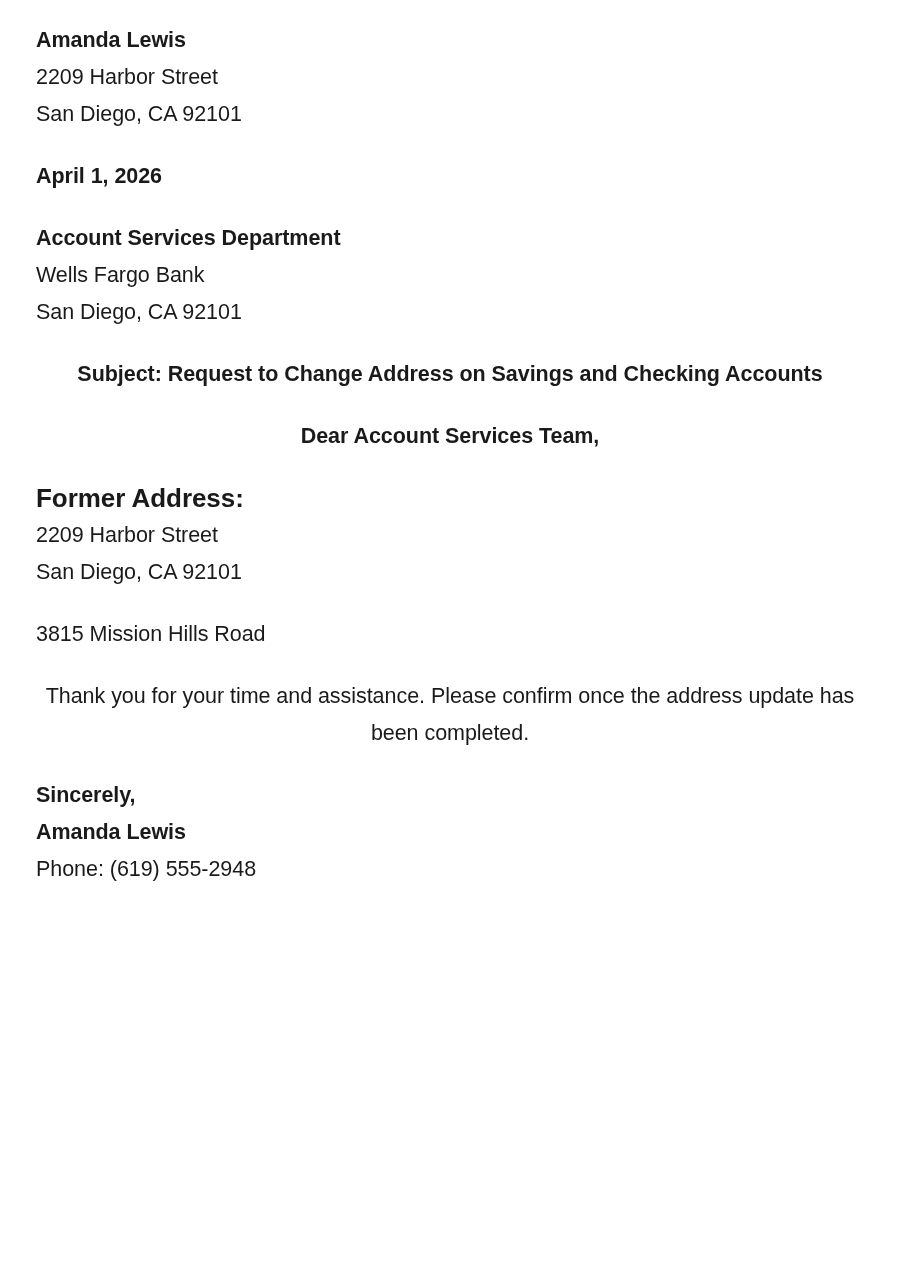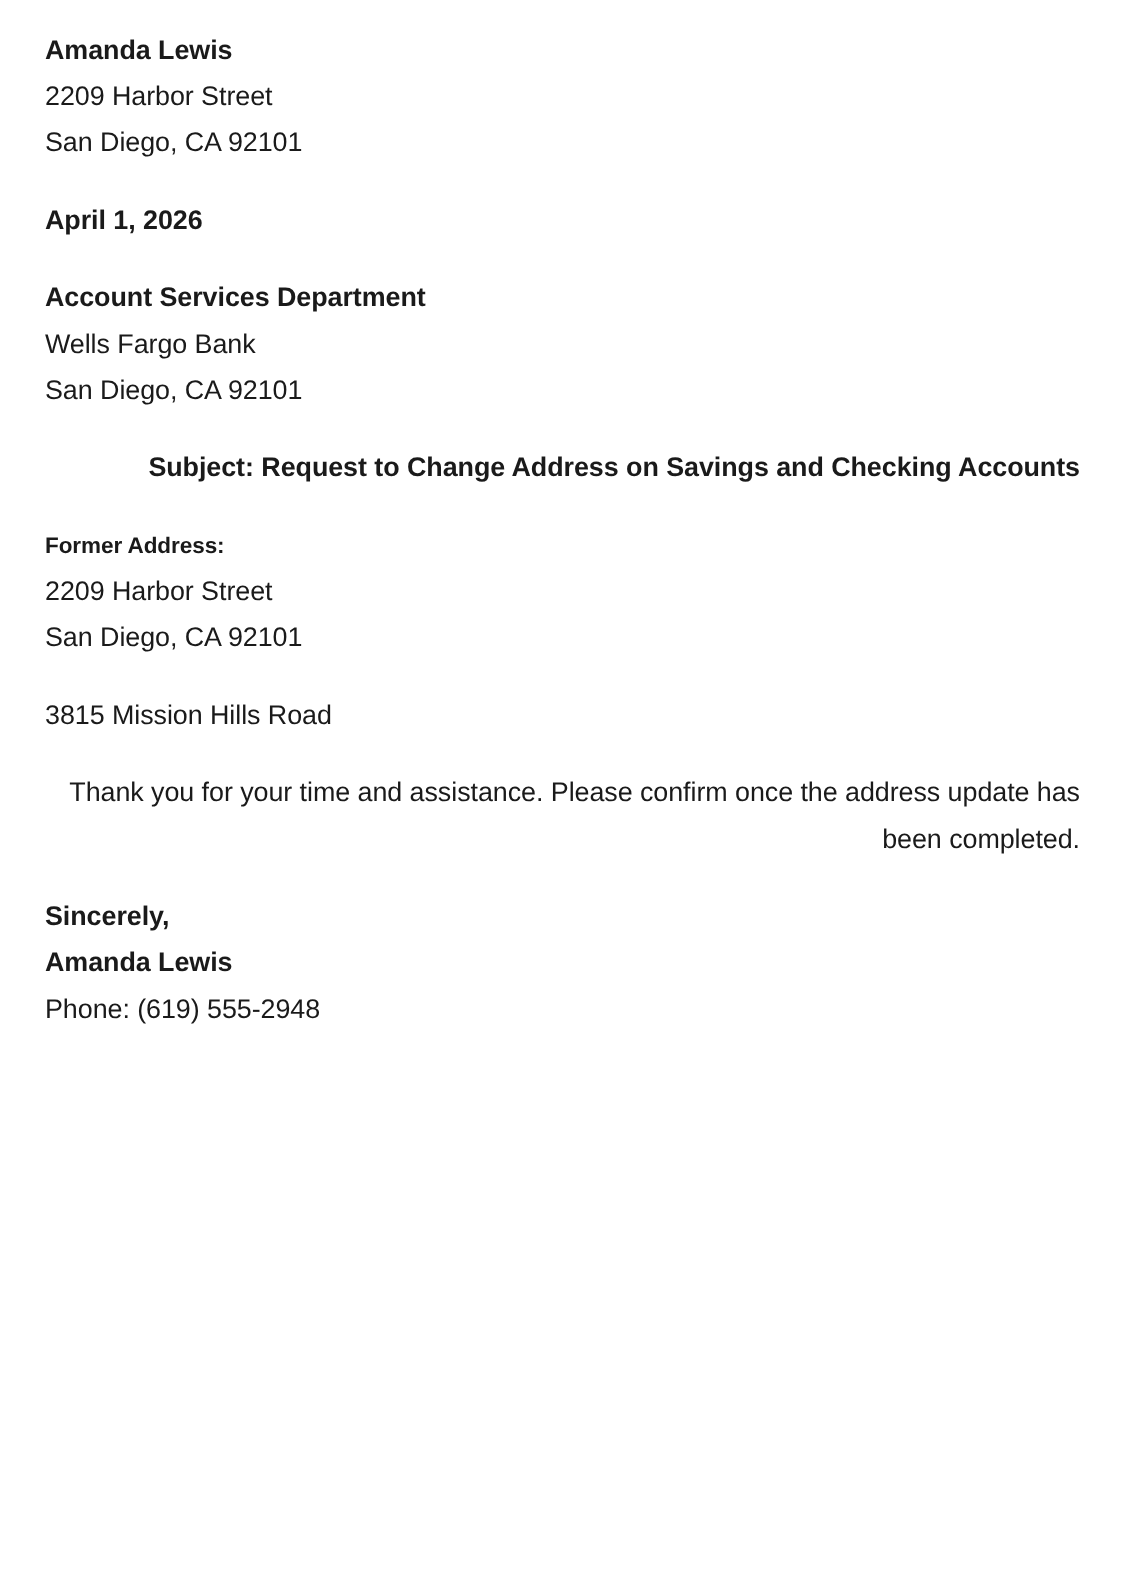--- a/index.html
+++ b/index.html
@@ -37,30 +37,30 @@
   }
   .line.bold {
     font-weight: bold;
   }
   
   .para {
     font-size: 21.5px;
     line-height: 37px;
     letter-spacing: -0.05px;
     margin: 0 0 25px 0;
-    text-align: right;
+    text-align: center;
   }
   .para.bold {
     font-weight: bold;
   }
   .para b, .line b {
     font-weight: bold;
   }
   .heading-line {
-    font-size: 18px;
+    font-size: 26px;
     line-height: 37px;
     font-weight: bold;
     letter-spacing: -0.05px;
   }
 </style>
 </head>
 <body>
 
 <div class="page">
   <div class="doc">
@@ -76,20 +76,21 @@
     </div>
 
     <div class="block">
       <div class="line bold">Account Services Department</div>
       <div class="line">Wells Fargo Bank</div>
       <div class="line">San Diego, CA 92101</div>
     </div>
 
     <p class="para bold">Subject: Request to Change Address on Savings and Checking Accounts</p>
 
+    <p class="para bold">Dear Account Services Team,</p>
 
 
 
     <div class="block">
       <div class="heading-line">Former Address:</div>
       <div class="line">2209 Harbor Street</div>
       <div class="line">San Diego, CA 92101</div>
     </div>
 
     <div class="block">

